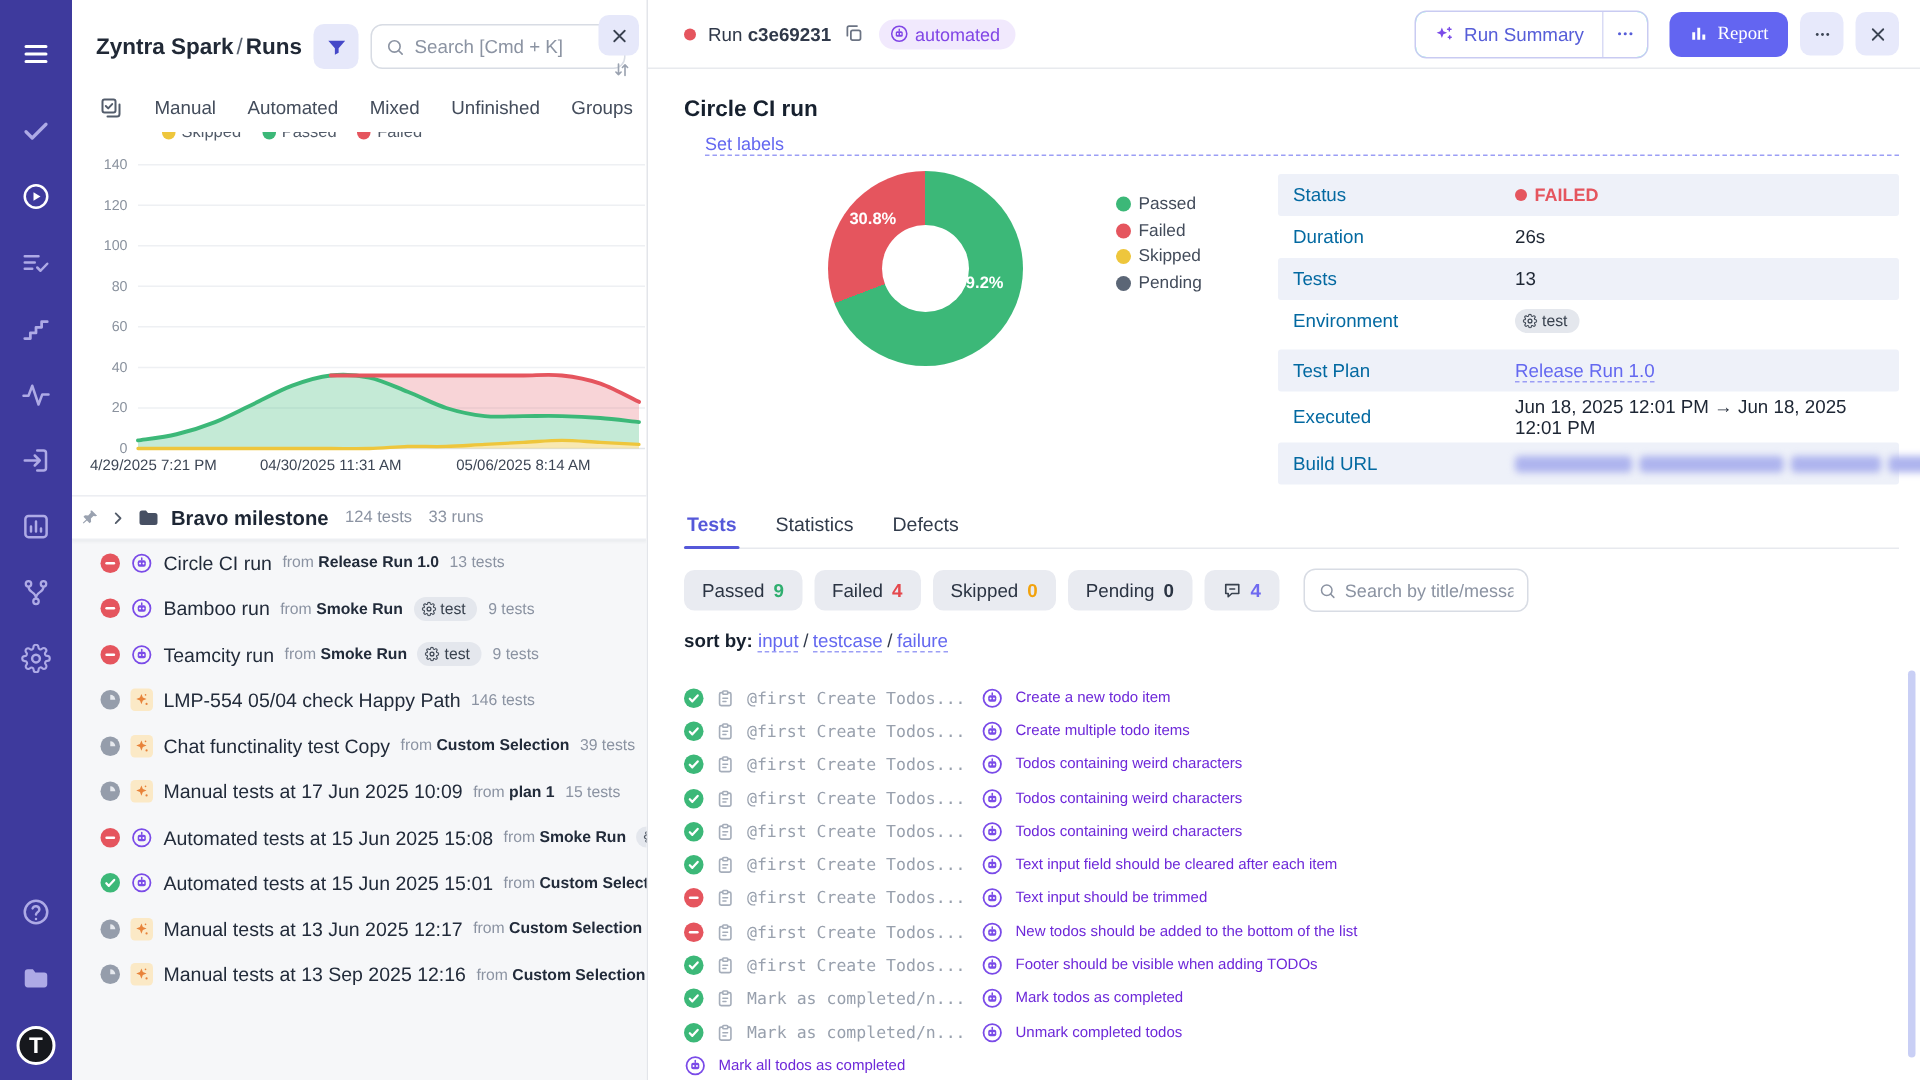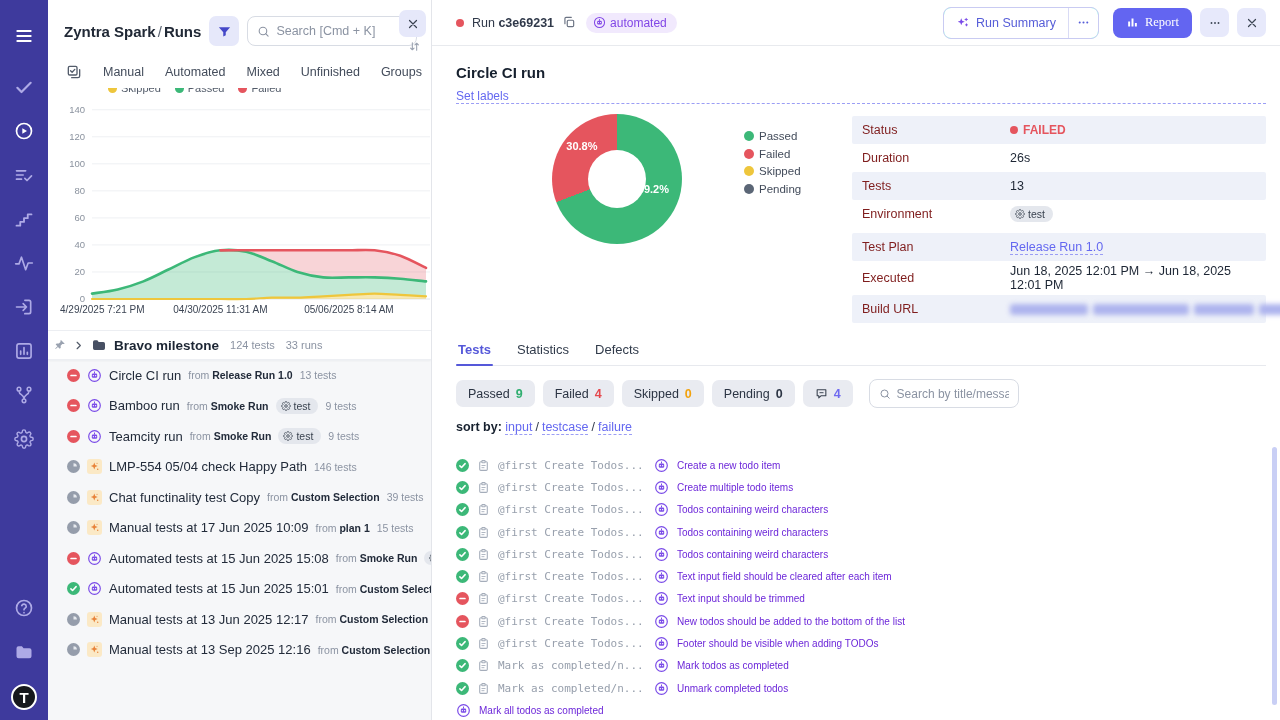--- a/index.html
+++ b/index.html
@@ -88,38 +88,38 @@
   .btn-summary svg { width:14px; height:14px; }
   .btn-summary-more { border:none; border-left:1px solid #d9dbf5; background:#fff; color:#565dd8; width:30px; height:30px; cursor:pointer; font-size:13px; display:flex; align-items:center; justify-content:center; }
   .btn-report { display:flex; align-items:center; gap:6px; background:#6365f1; color:#fff; border:none; border-radius:8px; height:30px; padding:0 13px; font-size:12.5px; cursor:pointer; font-family:Liberation Serif, serif; margin-left:6px; }
   .btn-report svg { width:13px; height:13px; }
   .btn-light-sq { width:29px; height:29px; border:none; border-radius:7px; background:#e7e9fb; color:#3c4554; cursor:pointer; display:flex; align-items:center; justify-content:center; }
   .btn-light-sq svg { width:12px; height:12px; }
 
   .rp-body { padding:18px 14px 0 24px; overflow:hidden; flex:1; display:flex; flex-direction:column; }
   .rp-title { font-size:15px; font-weight:bold; color:#16202e; }
   .link-dashed { color:#6468f0; text-decoration:none; border-bottom:1px dashed #9b9ef5; cursor:pointer; }
-  .rp-setlabels { font-size:12px; display:inline-block; margin-top:8px; }
+  .rp-setlabels { font-size:12px; display:inline-block; margin-top:8px;margin-left:14px; }
 
   .overview { display:flex; margin-top:10px; }
   .donut-wrap { margin-left:96px; position:relative; width:130px; height:130px; flex:0 0 130px; }
   .donut { width:130px; height:130px; border-radius:50%; position:relative; }
   .donut::after { content:""; position:absolute; inset:36px; border-radius:50%; background:#fff; }
   .donut-label { position:absolute; color:#fff; font-size:11px; font-weight:bold; z-index:2; }
   .dl-failed { left:11%; top:20%; }
   .dl-passed { right:10%; top:53%; }
   .donut-legend { margin-left:62px; padding-top:16px; font-size:11.5px; color:#434c5b; }
   .donut-legend .li { display:flex; align-items:center; gap:5px; margin-bottom:5.5px; }
   .donut-legend .dot { width:10px; height:10px; border-radius:50%; }
 
   .details { margin-left:auto; width:414px; font-size:12.5px; margin-top:2px; }
   .d-row { display:grid; grid-template-columns:148px 1fr; align-items:center; min-height:28px; padding:3px 10px; border-radius:2px; }
   .d-row:nth-child(odd) { background:#eef1f9; }
   .d-row.gap-above { margin-top:5px; }
-  .d-label { color:#7f1d1d; }
+  .d-label { color:#0369a1; }
   .d-value { color:#1d2634; }
   .d-status { color:var(--c-fail); font-weight:bold; display:flex; align-items:center; gap:5px; font-size:12px; }
   .d-status .sdot { width:8px; height:8px; border-radius:50%; background:var(--c-fail); }
   .redacted { display:flex; gap:5px; filter:blur(2.5px); }
   .redacted i { height:11px; border-radius:3px; background:#aeb4ee; display:inline-block; }
 
   .rp-tabs { display:flex; gap:22px; border-bottom:1px solid #e7e9ee; margin-top:14px; font-size:13px; }
   .rp-tab { padding:5px 2px 8px; color:#313b4b; cursor:pointer; position:relative; }
   .rp-tab.active { color:#5558d9; font-weight:bold; }
   .rp-tab.active::after { content:""; position:absolute; left:0; right:0; bottom:-1px; height:2px; background:#5558d9; border-radius:2px; }

